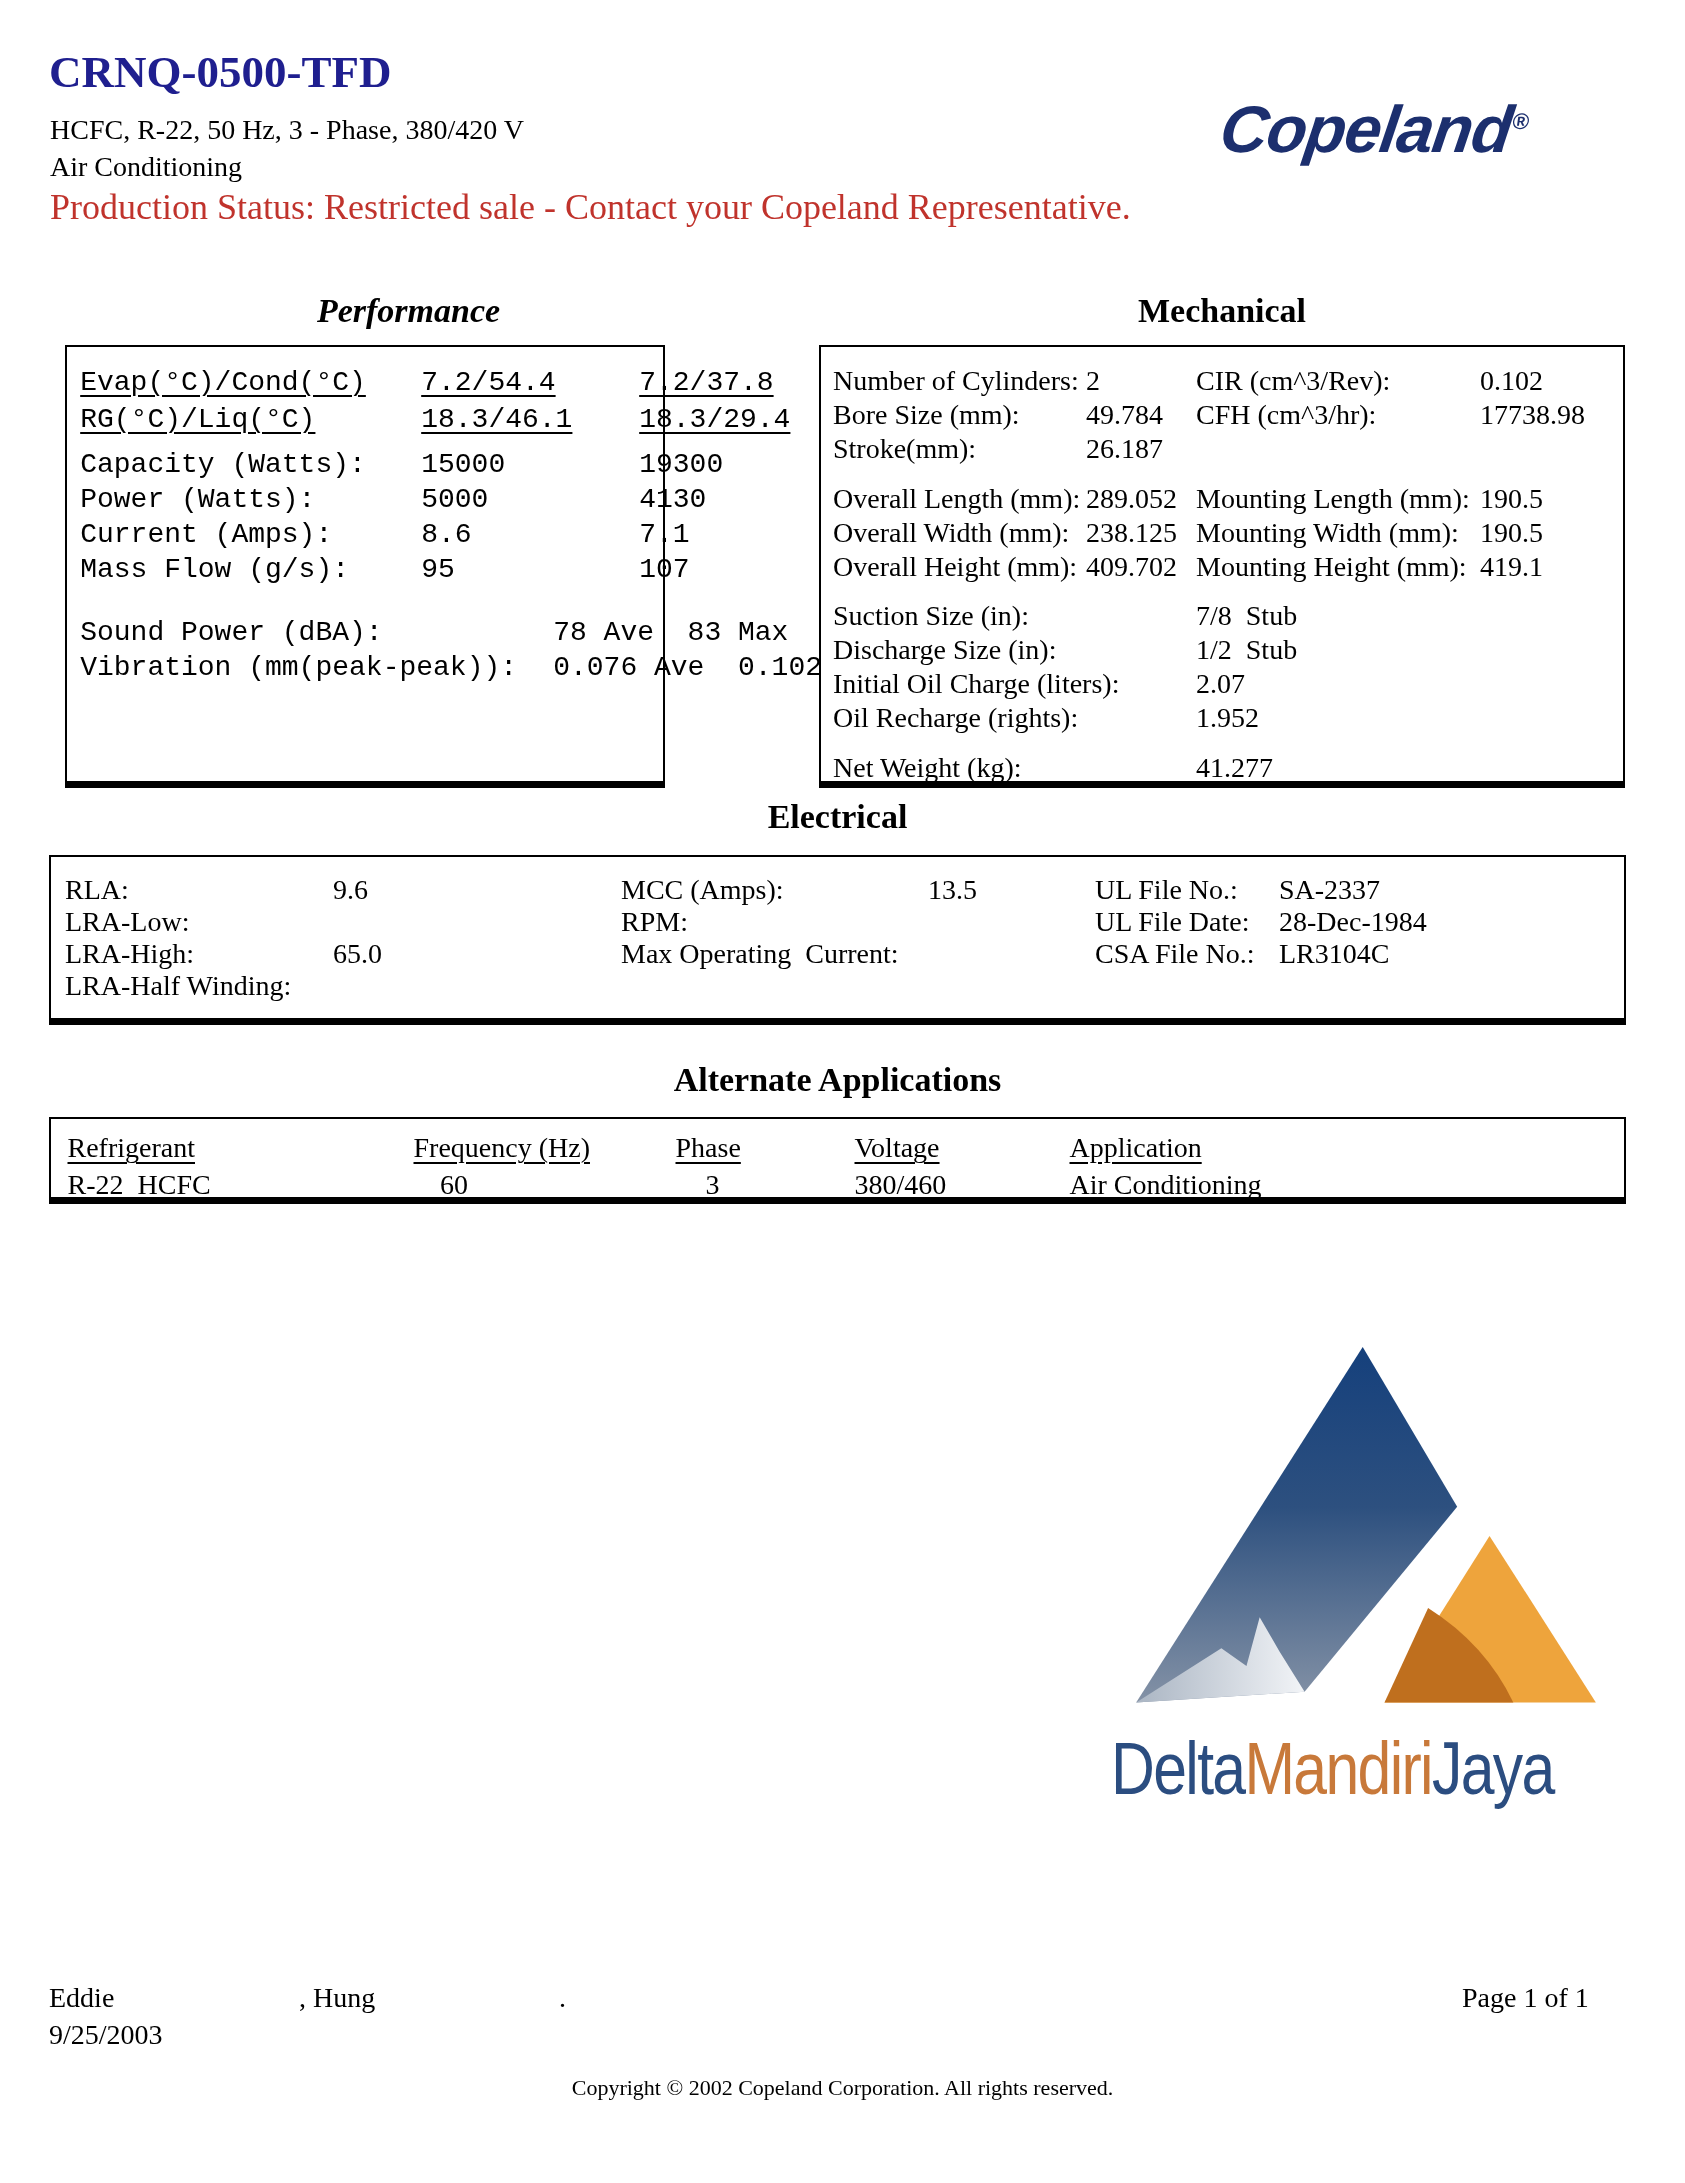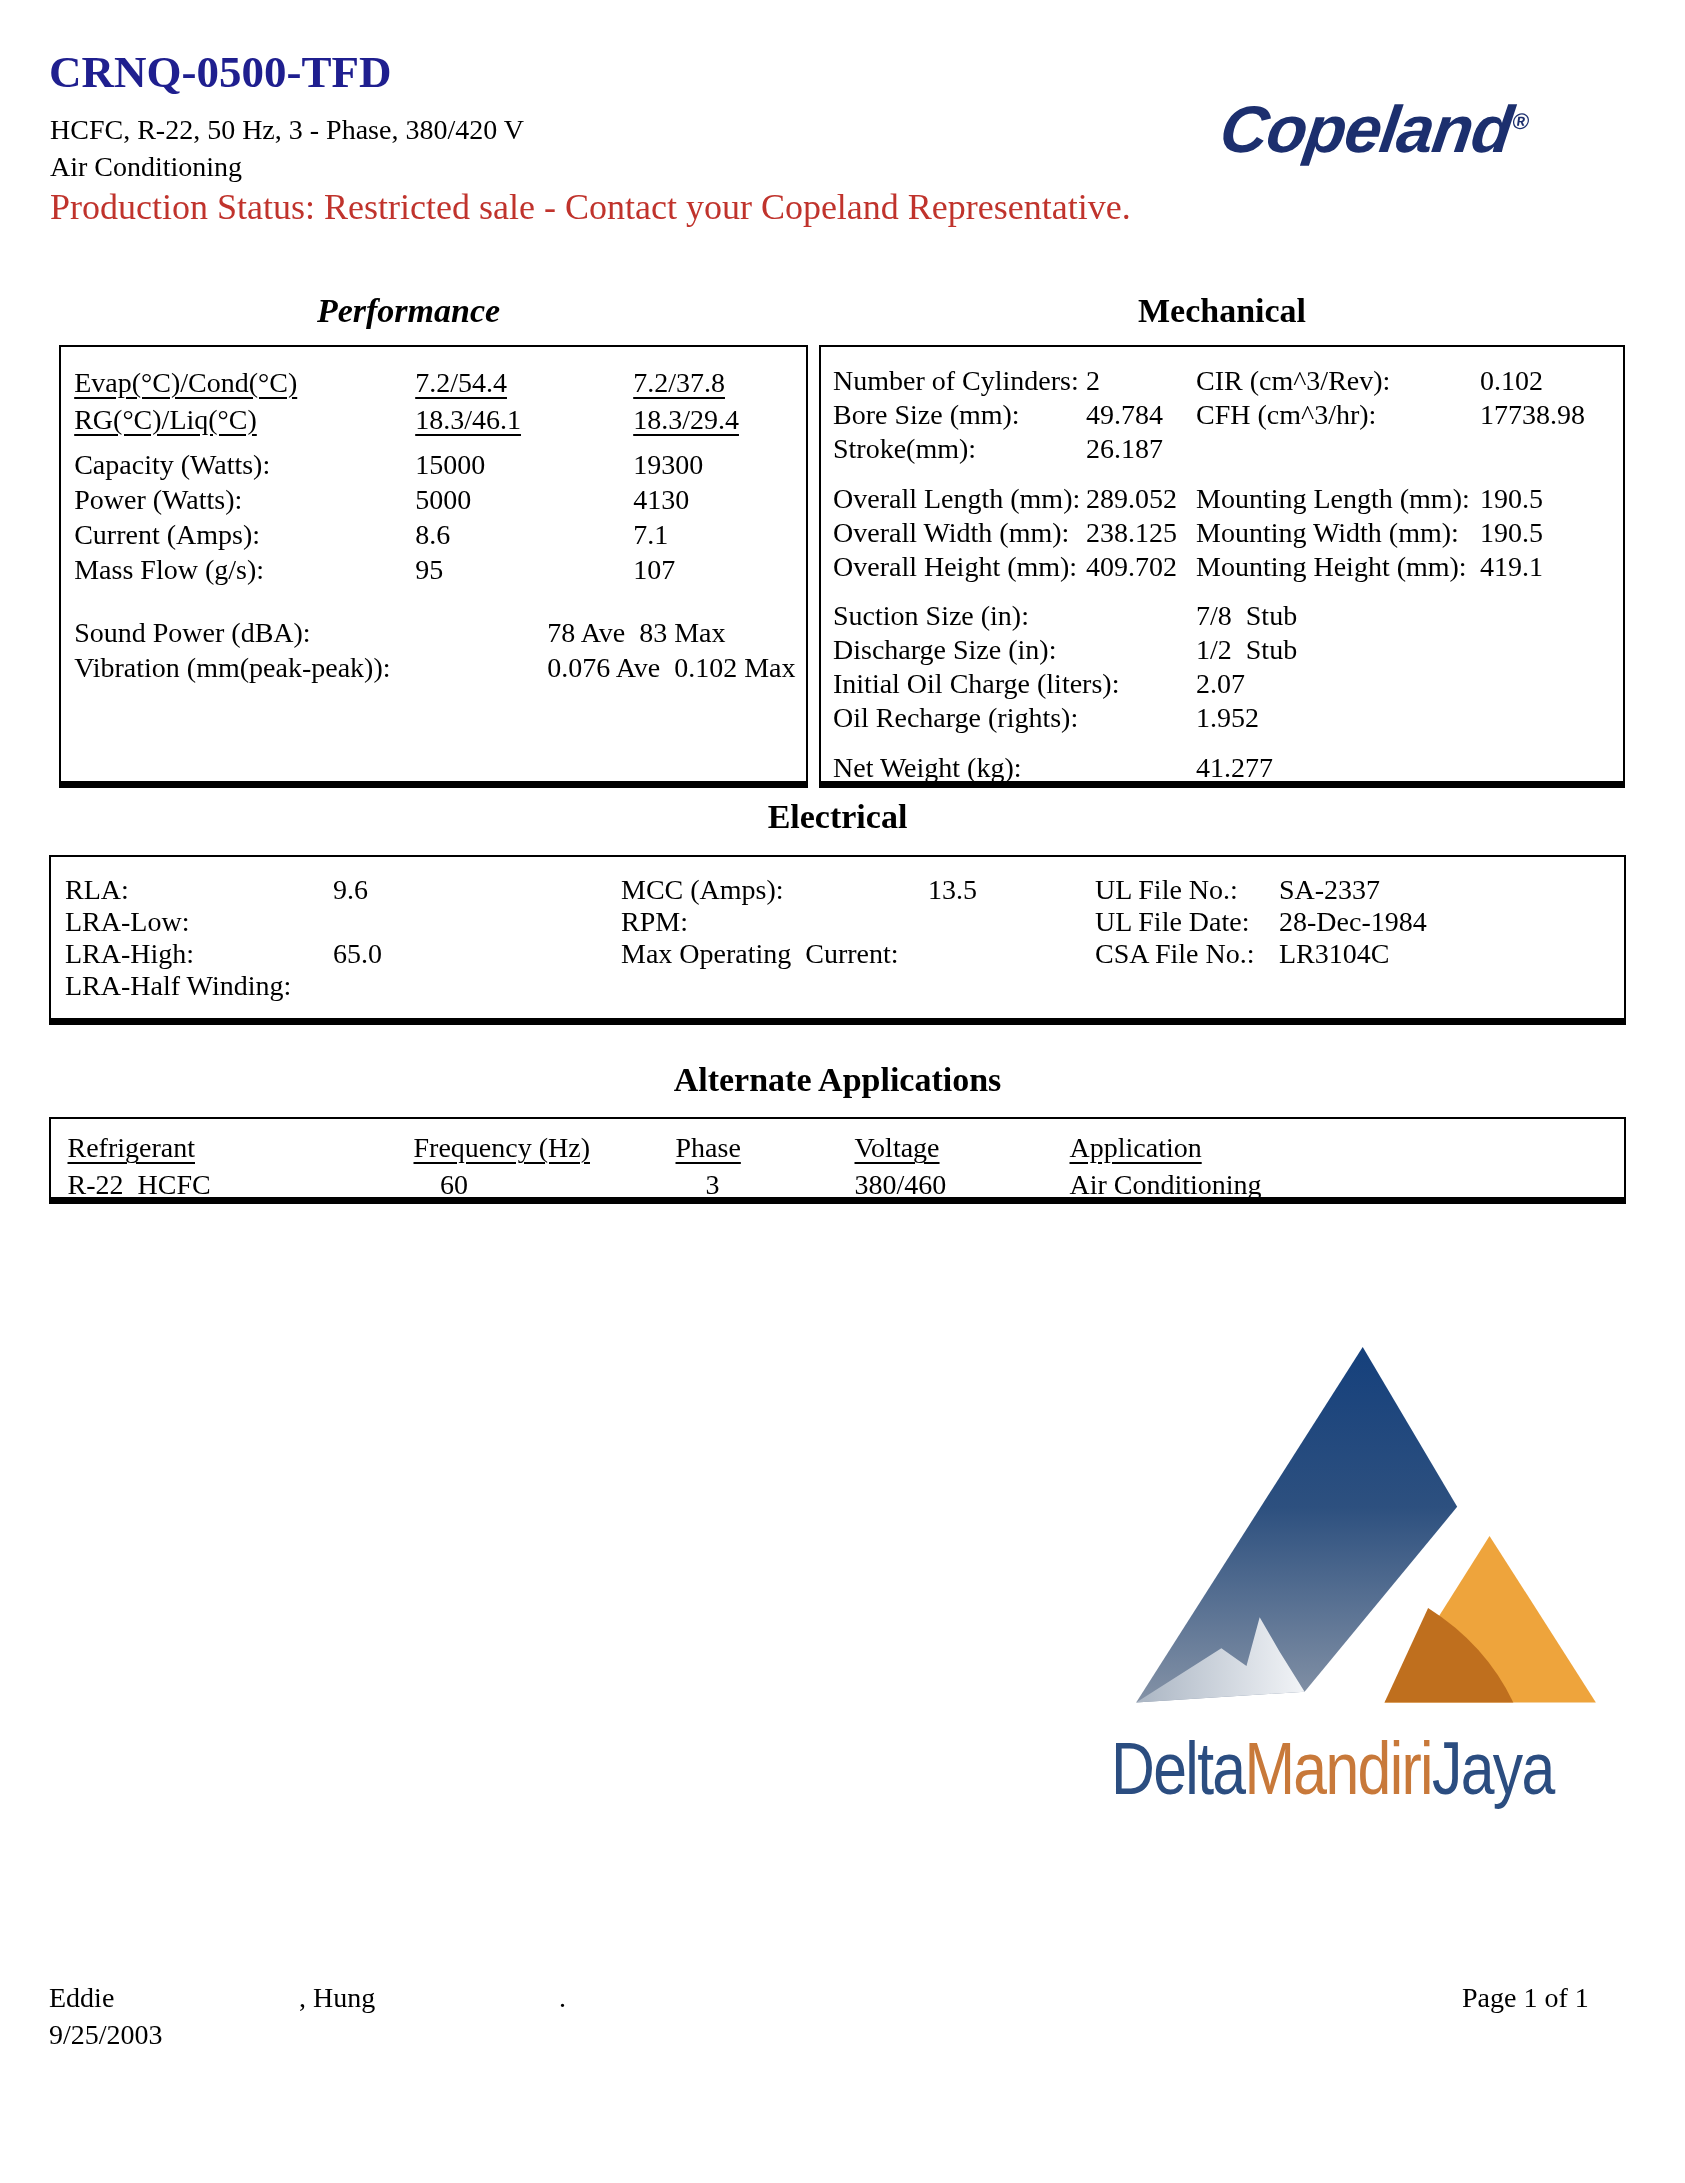--- a/index.html
+++ b/index.html
@@ -19,21 +19,21 @@
   }
   .brand .reg{font-size:22.5px;vertical-align:super;letter-spacing:0;}
   
   .sec-title{position:absolute;text-align:center;font-size:34px;font-weight:bold;}
   .t-perf{left:34px;top:292px;width:749px;font-style:italic;}
   .t-mech{left:819px;top:292px;width:806px;}
   .t-elec{left:49px;top:798px;width:1577px;}
   .t-alt{left:49px;top:1061px;width:1577px;}
   
   .box{position:absolute;border:2.6px solid #000;border-bottom-width:7.3px;box-sizing:border-box;background:#fff;}
-  .box-perf{left:59px;top:345px;width:749px;height:443px;padding:17px 0 0 13.2px;}
+  .box-perf{left:65px;top:345px;width:600px;height:443px;padding:17px 0 0 13.2px;font-family:Liberation Mono, monospace;}
   .box-mech{left:819px;top:345px;width:806px;height:443px;padding:17px 0 0 12px;}
   .box-elec{left:49px;top:855px;width:1577px;height:170px;padding:17px 0 0 14px;font-family:Liberation Serif, serif;}
   .box-alt{left:49px;top:1117px;width:1577px;height:87px;padding:9.3px 0 0 16.5px;}
   
   .row{display:grid;justify-items:start;align-items:center;font-size:28px;white-space:pre;}
   .u{text-decoration:underline;text-decoration-thickness:2px;text-underline-offset:5.3px;}
   .p-cond{grid-template-columns:341px 218px 1fr;height:37px;}
   .p-met{grid-template-columns:341px 218px 1fr;height:35px;}
   .p-ext{grid-template-columns:473px 1fr;height:35px;}
   .m-row{grid-template-columns:253px 110px 284px 1fr;height:34px;}
@@ -251,15 +251,16 @@
     <polygon points="564,304 405,556 725,556" fill="#eea43c"></polygon>
     <path d="M471,413 L405,556 L600,556 Q558,468 471,413 Z" fill="#bf6f1e"></path>
   </svg>
   <div class="dmj-text"><span class="dmj-blue">Delta</span><span class="dmj-orange">Mandiri</span><span class="dmj-blue">Jaya</span></div>
 
   <div class="foot f-name1">Eddie</div>
   <div class="foot f-name2">, Hung</div>
   <div class="foot f-dot">.</div>
   <div class="foot f-page">Page 1 of 1</div>
   <div class="foot f-date">9/25/2003</div>
+  <div class="foot f-copy">Copyright © 2002 Copeland Corporation. All rights reserved.</div>
 
 </div>
 
 
 </body></html>

